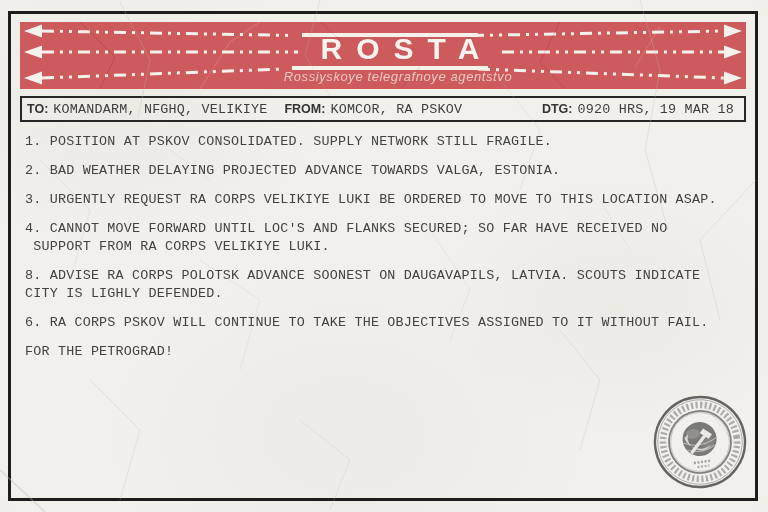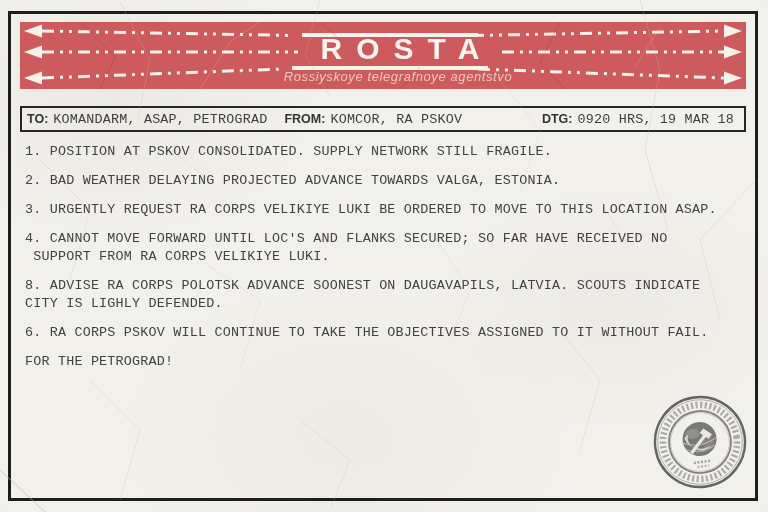--- a/index.html
+++ b/index.html
@@ -56,21 +56,21 @@
     font-family: "Liberation Sans", sans-serif;
     font-style: italic;
     font-size: 13px;
     line-height: 15px;
     letter-spacing: 0.6px;
     color: rgba(250,242,236,0.72);
     margin-left: 22px;
   }
   
   .meta-box {
-    margin-top: 17px;
+    margin-top: 7px;
     width: 726px; height: 26px;
     box-sizing: border-box;
     border: 2px solid #262626;
     display: flex;
     align-items: center;
     padding: 0 8px 0 5px;
     white-space: pre;
   }
   .meta-label {
     font-family: "Liberation Sans", sans-serif;
@@ -147,21 +147,21 @@
           <path d="M 380 67 L 400 45" stroke="rgba(130,30,34,0.18)"></path>
           <path d="M 300 0 L 320 18" stroke="rgba(130,30,34,0.16)"></path>
         </g>
       </svg>
       <div class="rosta-title">ROSTA</div>
       <div class="rosta-subtitle">Rossiyskoye telegrafnoye agentstvo</div>
     </div>
 
     <div class="meta-box">
       <span class="meta-label">TO:</span>
-      <span class="meta-value">KOMANDARM, ASAP, PETROGRAD</span>
+      <span class="meta-value">KOMANDARM, NFGHQ, VELIKIYE</span>
       <span class="meta-label">FROM:</span>
       <span class="meta-value">KOMCOR, RA PSKOV</span>
       <span class="dtg-group">
         <span class="meta-label">DTG:</span>
         <span class="meta-value">0920 HRS, 19 MAR 18</span>
       </span>
     </div>
 
     <div class="doc-body" id="paragraphs">
         <div class="para">1. POSITION AT PSKOV CONSOLIDATED. SUPPLY NETWORK STILL FRAGILE.</div>

